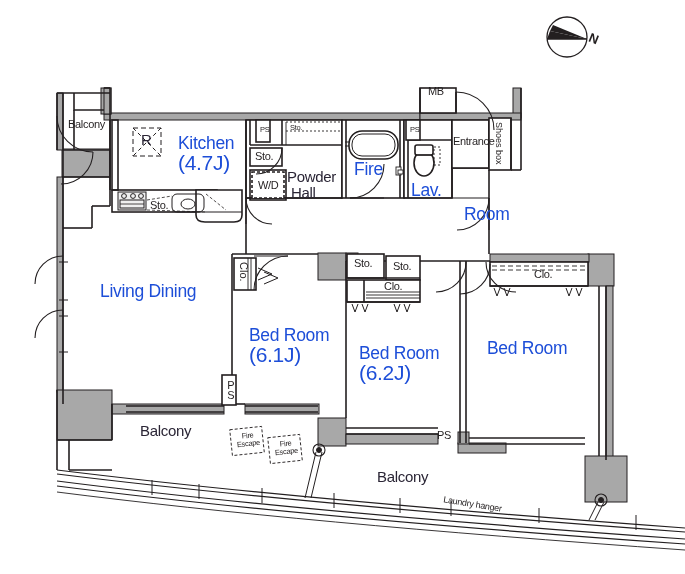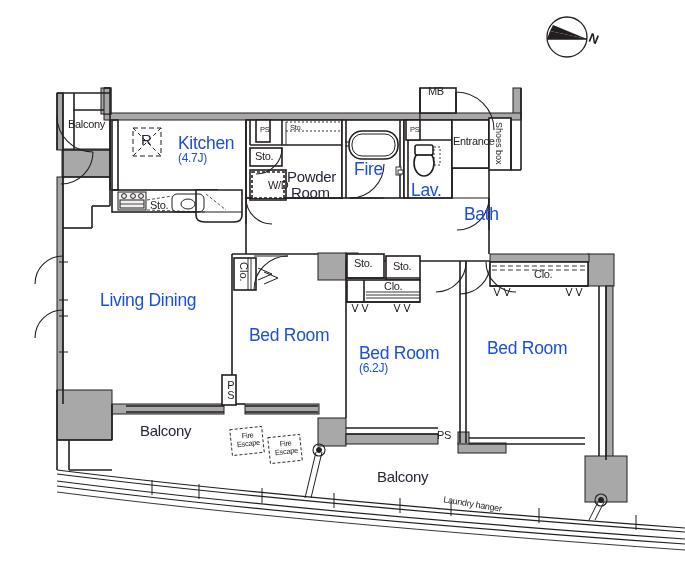--- a/index.html
+++ b/index.html
@@ -30,21 +30,21 @@
     line-height: 1.05;
     letter-spacing: -0.3px;
   }
   .lbl-room {
     font-size: 17.5px;
     text-align: left;
     color: #1d4ed8;
   }
   .lbl-room .area {
     display: block;
-    font-size: 12px;
+    font-size: 21px;
   }
   .lbl-mid {
     font-size: 15px;
     color: #2a2535;
   }
   .lbl-sm {
     font-size: 11px;
     color: #231f20;
   }
   .lbl-xs {
@@ -376,62 +376,63 @@
 
   </svg>
 
   <div class="lbl rot-n" style="left:589px; top:32px;">N</div>
 
   <div class="lbl lbl-room" style="left:178px; top:134px; width:100px;">
     <span>Kitchen</span>
     <span class="area">(4.7J)</span>
   </div>
 
-  <div class="lbl lbl-room" style="left:100px; top:282px; width:135px;margin-top:9px;">
+  <div class="lbl lbl-room" style="left:100px; top:282px; width:135px;">
     <span>Living Dining</span>
   </div>
 
   <div class="lbl lbl-room" style="left:249px; top:326px; width:100px;">
     <span>Bed Room</span>
+    <span class="area">(6.1J)</span>
   </div>
 
   <div class="lbl lbl-room" style="left:359px; top:344px; width:100px;">
     <span>Bed Room</span>
     <span class="area">(6.2J)</span>
   </div>
 
   <div class="lbl lbl-room" style="left:487px; top:339px; width:100px;">
     <span>Bed Room</span>
   </div>
 
   <div class="lbl lbl-mid" style="left:287px; top:169px;">Powder</div>
-  <div class="lbl lbl-mid" style="left:291px; top:185px;">Room</div>
+  <div class="lbl lbl-mid" style="left:291px; top:185px;">Hall</div>
 
   <div class="lbl lbl-room" style="left:354px; top:160px;">Fire</div>
 
   <div class="lbl lbl-room" style="left:411px; top:181px;">Lav.</div>
 
-  <div class="lbl lbl-room" style="left:464px; top:205px;">Bath</div>
+  <div class="lbl lbl-room" style="left:464px; top:205px;">Room</div>
 
   <div class="lbl lbl-sm" style="left:453px; top:136px;">Entrance</div>
 
   <div class="lbl lbl-xs vert" style="left:494px; top:122px;">Shoes box</div>
 
   <div class="lbl lbl-sm" style="left:68px; top:119px;">Balcony</div>
   <div class="lbl lbl-mid" style="left:140px; top:423px;">Balcony</div>
   <div class="lbl lbl-mid" style="left:377px; top:469px;">Balcony</div>
 
   <div class="lbl lbl-tiny" style="left:260px; top:126px;">PS</div>
   <div class="lbl lbl-tiny" style="left:410px; top:126px;">PS</div>
   <div class="lbl lbl-sm" style="left:225px; top:379px; line-height:1.0;">
     <span style="writing-mode:vertical-rl; text-orientation:upright; letter-spacing:-2px;">PS</span>
   </div>
   <div class="lbl lbl-sm" style="left:437px; top:430px;">PS</div>
   <div class="lbl lbl-sm" style="left:428px; top:86px;">MB</div>
-  <div class="lbl lbl-sm" style="left:268px; top:180px;">W/D</div>
+  <div class="lbl lbl-sm" style="left:258px; top:180px;">W/D</div>
   <div class="lbl lbl-tiny" style="left:290px; top:124px;">Sto.</div>
   <div class="lbl lbl-sm" style="left:255px; top:151px;">Sto.</div>
   <div class="lbl lbl-sm" style="left:150px; top:200px;">Sto.</div>
   <div class="lbl lbl-sm" style="left:354px; top:258px;">Sto.</div>
   <div class="lbl lbl-sm" style="left:393px; top:261px;">Sto.</div>
   <div class="lbl lbl-sm vert" style="left:237px; top:262px;">Clo.</div>
   <div class="lbl lbl-sm" style="left:384px; top:281px;">Clo.</div>
   <div class="lbl lbl-sm" style="left:534px; top:269px;">Clo.</div>
   <div class="lbl lbl-mid" style="left:141px; top:132px;">R</div>
 

